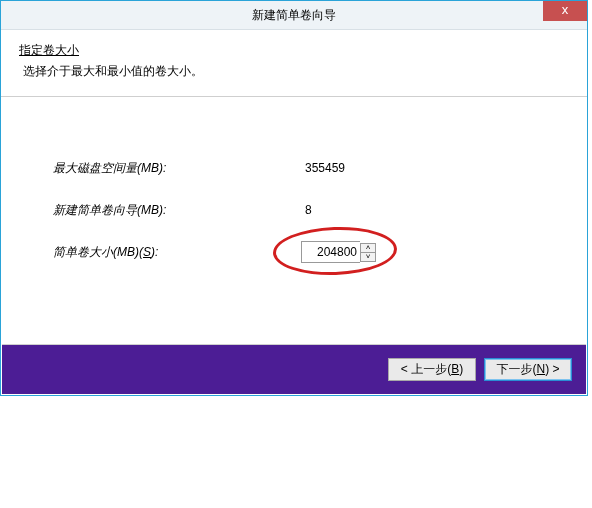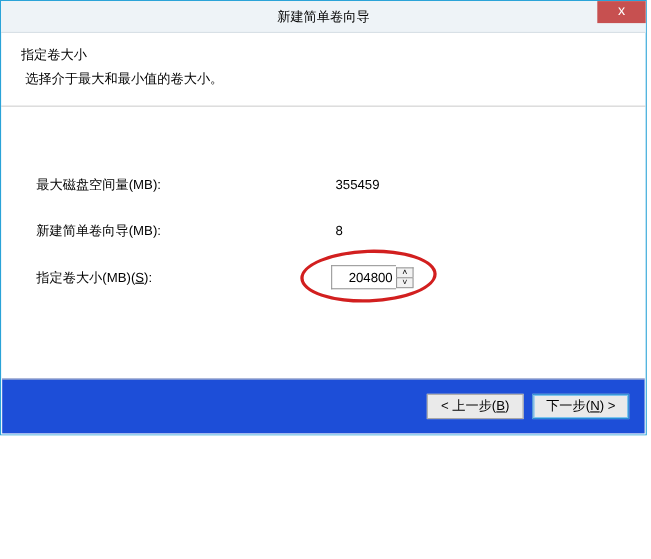--- a/index.html
+++ b/index.html
@@ -45,41 +45,43 @@
     cursor: pointer;
   }
   .header-area {
     padding: 12px 18px 16px 18px;
     border-bottom: 1px solid #cfcfcf;
   }
   .header-title {
     font-size: 12px;
     font-weight: normal;
     color: #000;
+    text-decoration: underline;
   }
   .header-sub {
     font-size: 12px;
     color: #000;
     margin-top: 4px;
     margin-left: 4px;
   }
   .content {
     position: relative;
     height: 324px; 
     padding-top: 60px;
   }
   .row {
     display: flex;
     align-items: center;
     height: 22px;
     margin-bottom: 20px;
   }
   .lbl {
     position: absolute;
-    left: 32px;
+    left: 52px;
+    font-style: italic;
   }
   .val {
     position: absolute;
     left: 304px;
   }
   .spinner-wrap {
     position: absolute;
     left: 300px;
     display: flex;
     align-items: center;
@@ -124,21 +126,21 @@
     pointer-events: none;
     transform: rotate(-2deg);
   }
   .footer {
     position: absolute;
     left: 1px;
     right: 1px;
     bottom: 1px;
     height: 50px;
     border-top: 1px solid #cfcfcf;
-    background: #1d4ed8;
+    background: #4c1d95;
     display: flex;
     justify-content: flex-end;
     align-items: center;
     padding-right: 14px;
     box-sizing: border-box;
   }
   .footer button {
     width: 88px;
     height: 23px;
     margin-left: 8px;
@@ -176,21 +178,21 @@
       <span class="val">355459</span>
     </div>
 
     <div class="row">
       <span class="lbl">新建简单卷向导(MB):</span>
       <span class="val">8</span>
     </div>
 
     <div class="row">
       <span class="lbl">
-        <span>指定卷大小(MB)(</span><span style="text-decoration:underline">S</span><span>):</span>
+        <span>简单卷大小(MB)(</span><span style="text-decoration:underline">S</span><span>):</span>
       </span>
       <span class="spinner-wrap">
         <input class="spinner-input" type="text" value="204800" style="">
         <span class="spinner-btns">
           <span class="sbtn">˄</span>
           <span class="sbtn">˅</span>
         </span>
       </span>
     </div>
 

